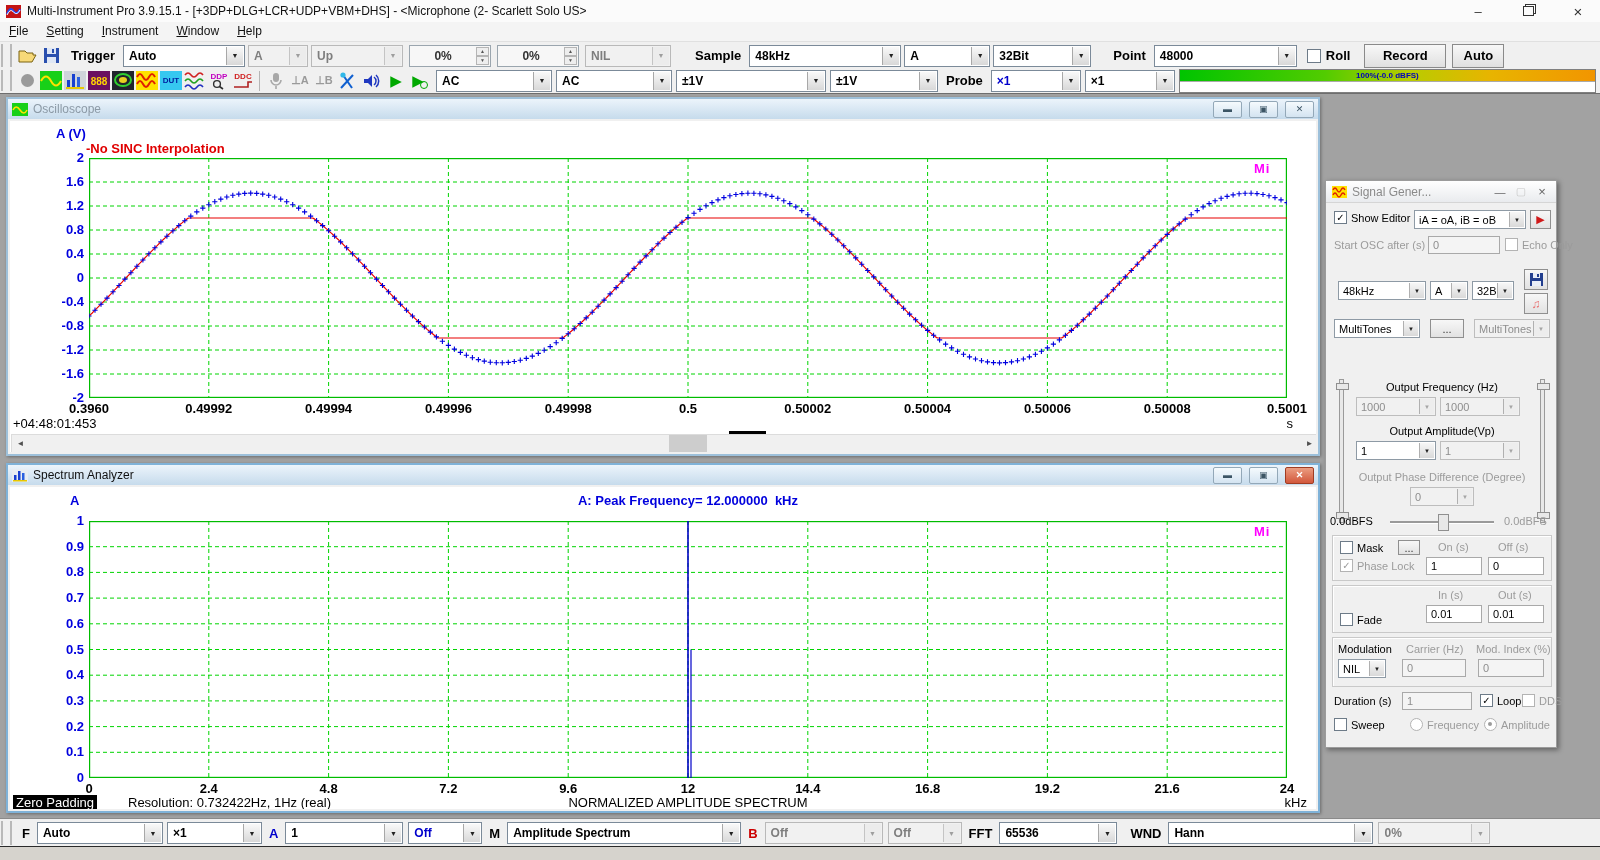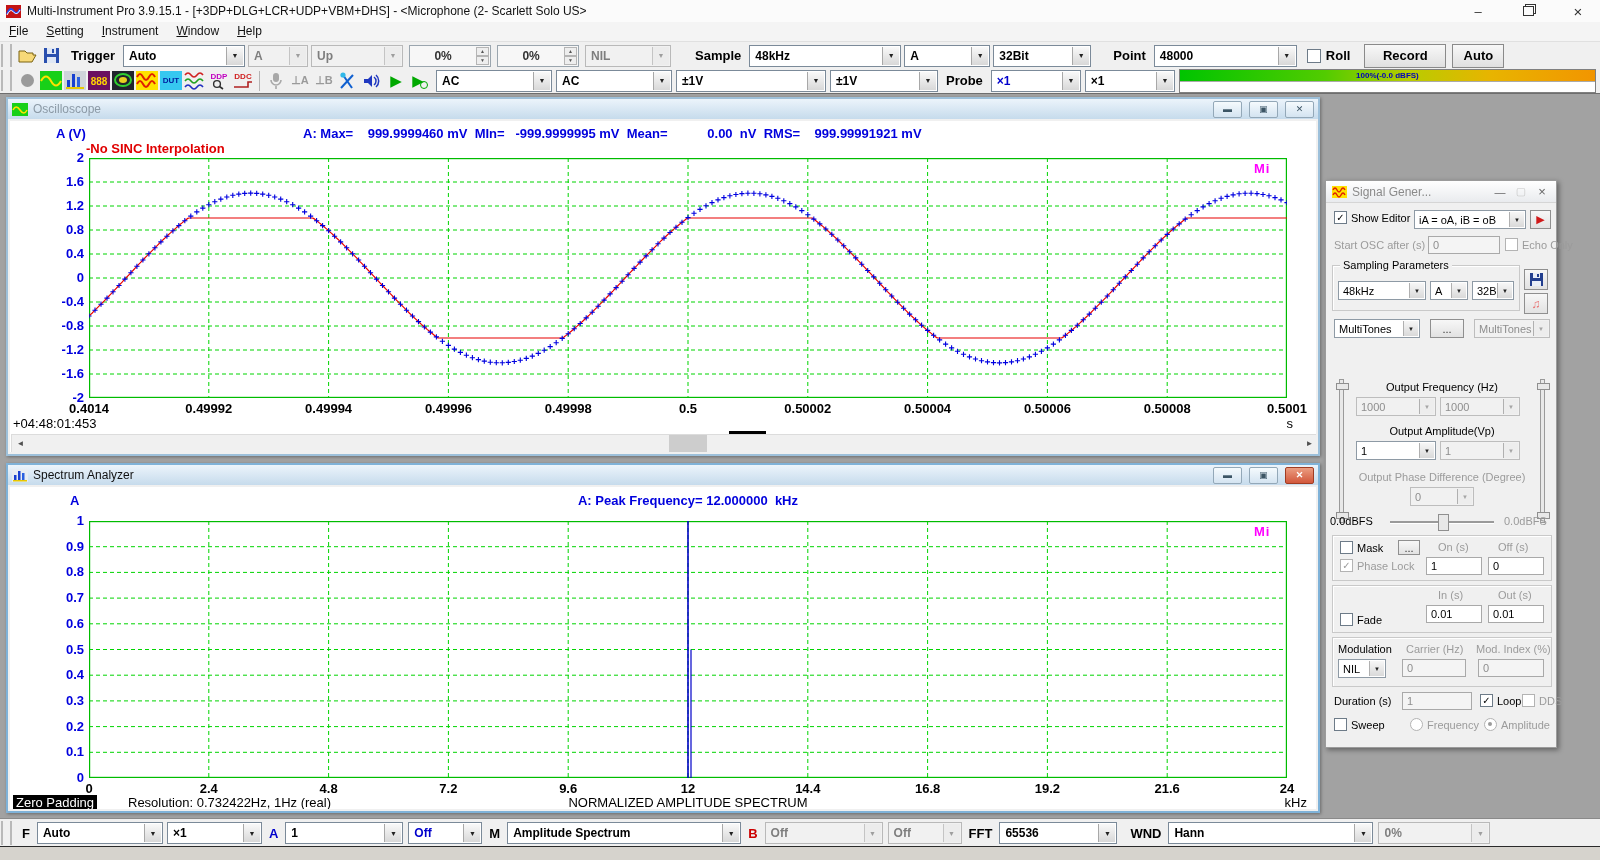--- a/index.html
+++ b/index.html
@@ -344,21 +344,20 @@
             <rect width="16" height="13" fill="#18d018"></rect>
             <path d="M1 7 Q4 1 8 7 T15 7" stroke="#ffe200" stroke-width="1.6" fill="none"></path>
           </svg>
         <span class="wname">Oscilloscope</span>
         <span class="wbtn">▬</span>
         <span class="wbtn">▣</span>
         <span class="wbtn">✕</span>
       </div>
       <div class="wclient">
         <div class="chan-label" style="left:46px;top:5px;">A (V)</div>
-        <div class="stats" style="left:293px;top:5px;">A: Max=    999.9999460 mV  MIn=   -999.9999995 mV  Mean=           0.00  nV  RMS=    999.99991921 mV</div>
         <div class="anno-red" style="left:76px;top:20px;">-No SINC Interpolation</div>
         <svg id="osc-svg" class="plot" style="left:79px;top:37px;" width="1198" height="240">
             <line x1="119.8" y1="0" x2="119.8" y2="240" stroke="#00d400" stroke-width="1" stroke-dasharray="4 3"></line>
             <line x1="0" y1="24.0" x2="1198" y2="24.0" stroke="#00d400" stroke-width="1" stroke-dasharray="4 3"></line>
             <line x1="239.6" y1="0" x2="239.6" y2="240" stroke="#00d400" stroke-width="1" stroke-dasharray="4 3"></line>
             <line x1="0" y1="48.0" x2="1198" y2="48.0" stroke="#00d400" stroke-width="1" stroke-dasharray="4 3"></line>
             <line x1="359.4" y1="0" x2="359.4" y2="240" stroke="#00d400" stroke-width="1" stroke-dasharray="4 3"></line>
             <line x1="0" y1="72.0" x2="1198" y2="72.0" stroke="#00d400" stroke-width="1" stroke-dasharray="4 3"></line>
             <line x1="479.2" y1="0" x2="479.2" y2="240" stroke="#00d400" stroke-width="1" stroke-dasharray="4 3"></line>
             <line x1="0" y1="96.0" x2="1198" y2="96.0" stroke="#00d400" stroke-width="1" stroke-dasharray="4 3"></line>
@@ -384,21 +383,21 @@
             <span style="left: 28px; top: 101px;">0.8</span>
             <span style="left: 28px; top: 125px;">0.4</span>
             <span style="left: 28px; top: 149px;">0</span>
             <span style="left: 28px; top: 173px;">-0.4</span>
             <span style="left: 28px; top: 197px;">-0.8</span>
             <span style="left: 28px; top: 221px;">-1.2</span>
             <span style="left: 28px; top: 245px;">-1.6</span>
             <span style="left: 28px; top: 269px;">-2</span>
           </div>
         <div id="osc-xlab" class="xlab">
-            <span style="left: 37px; top: 280px;">0.4014</span>
+            <span style="left: 37px; top: 280px;">0.3960</span>
             <span style="left: 156.8px; top: 280px;">0.49992</span>
             <span style="left: 276.6px; top: 280px;">0.49994</span>
             <span style="left: 396.4px; top: 280px;">0.49996</span>
             <span style="left: 516.2px; top: 280px;">0.49998</span>
             <span style="left: 636px; top: 280px;">0.5</span>
             <span style="left: 755.8px; top: 280px;">0.50002</span>
             <span style="left: 875.6px; top: 280px;">0.50004</span>
             <span style="left: 995.4px; top: 280px;">0.50006</span>
             <span style="left: 1115.2px; top: 280px;">0.50008</span>
             <span style="left: 1235px; top: 280px;">0.5001</span>
@@ -518,23 +517,20 @@
         <span style="color:#d01818;font-size:11px;">▶</span>
       </div>
 
     <div class="sg-lab g" style="left:8px;top:58px;">Start OSC after (s)</div>
     <div class="sg-input g" style="left:102px;top:55px;width:72px;">0</div>
     <div class="schk g" style="left:179px;top:57px;">
       <span class="cbox"></span>
         <span>Echo Only</span>
     </div>
 
-    <div class="sgrp" style="left:6px;top:84px;width:186px;height:44px;">
-      <span class="sgrp-label">Sampling Parameters</span>
-    </div>
     <div class="scombo" style="left:12px;top:100px;width:88px;">
       <span>48kHz</span>
         <span class="arr">▼</span>
     </div>
     <div class="scombo" style="left:104px;top:100px;width:38px;">
       <span>A</span>
         <span class="arr">▼</span>
     </div>
     <div class="scombo" style="left:146px;top:100px;width:42px;padding-right:14px;">
       <span>32Bit</span>

